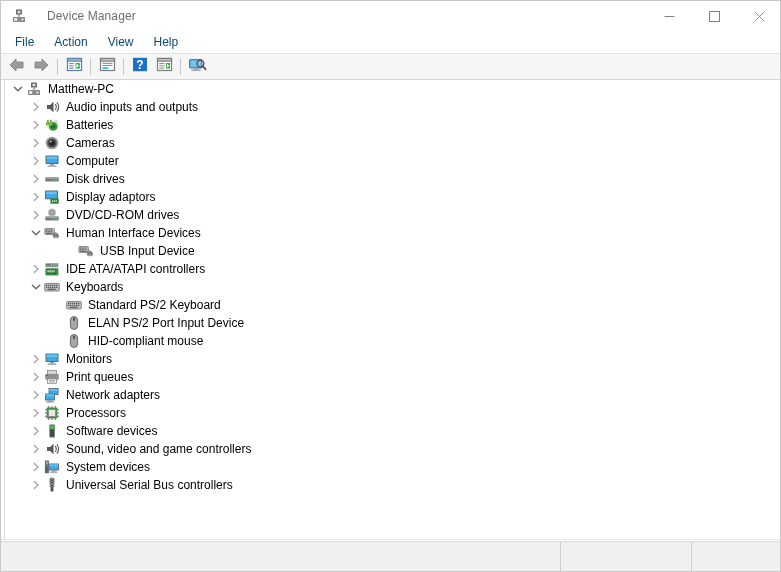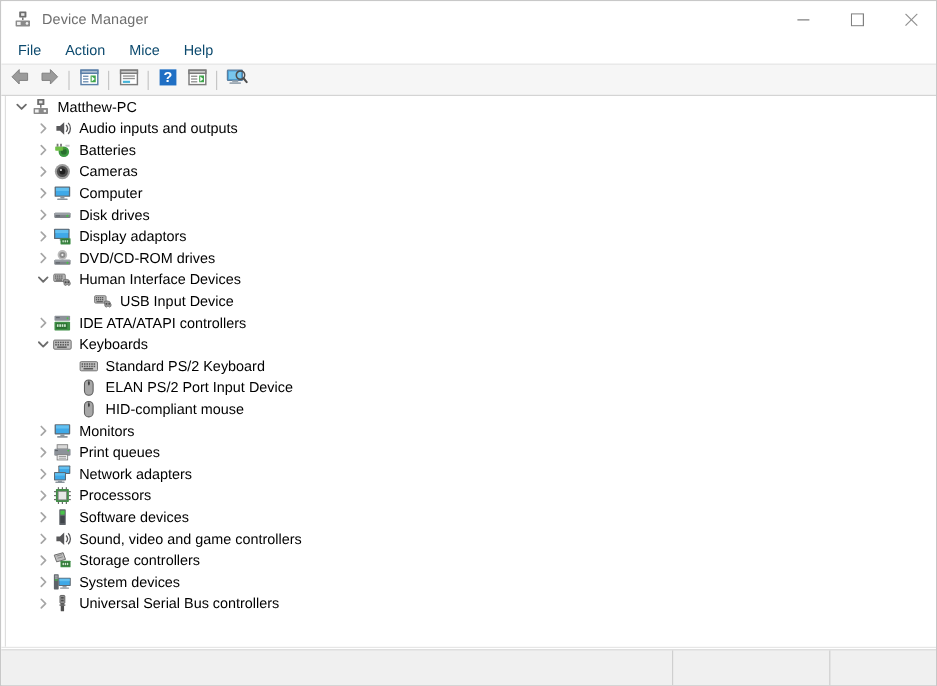--- a/index.html
+++ b/index.html
@@ -22,20 +22,21 @@
   }
 
   
   .titlebar {
     position: absolute;
     left: 0; top: 0;
     width: 781px; height: 30px;
     background: #ffffff;
     display: flex;
     align-items: center;
+    gap: 12px;
   }
   .title-icon {
     width: 16px; height: 16px;
     margin-left: 10px;
     margin-right: 8px;
     position: relative;
     flex: 0 0 auto;
   }
   .title-text {
     font-size: 12px;
@@ -216,21 +217,21 @@
             <line x1="0.6" y1="0.6" x2="10.4" y2="10.4" stroke="#909090" stroke-width="1"></line>
             <line x1="10.4" y1="0.6" x2="0.6" y2="10.4" stroke="#909090" stroke-width="1"></line>
           </svg>
       </button>
     </div>
   </div>
 
   <div class="menubar">
     <div class="menu-item">File</div>
     <div class="menu-item">Action</div>
-    <div class="menu-item">Mice</div>
+    <div class="menu-item">View</div>
     <div class="menu-item">Help</div>
   </div>
 
   <div class="toolbar">
 
     <div class="tb-btn">
       <span>
         <svg width="18" height="16" viewBox="0 0 18 16">
           <path d="M8 2 L2 8 L8 14 L8 11 L15 11 L15 5 L8 5 Z" fill="#9b9b9b" stroke="#7d7d7d" stroke-width="0.8" stroke-linejoin="round"></path>
         </svg>
@@ -667,38 +668,20 @@
           </svg></span>
         <span class="node-label">Sound, video and game controllers</span>
       </div>
       <div class="tree-row" style="padding-left:22px">
         <span class="chev">
           <svg width="10" height="10" viewBox="0 0 10 10">
             <path d="M3.4 1.4 L7 5 L3.4 8.6" fill="none" stroke="#a6a6a6" stroke-width="1.4" stroke-linecap="round" stroke-linejoin="round"></path>
           </svg>
         </span>
         <span class="node-icon"><svg width="16" height="16" viewBox="0 0 16 16">
-            <path d="M1.2 3.6 L8.6 1.6 L10.6 7.2 L3.2 9.2 Z" fill="#bfbfbf" stroke="#6a6a6a" stroke-width="0.8"></path>
-            <path d="M3.2 4.4 L7.6 3.2" stroke="#7e7e7e" stroke-width="0.7"></path>
-            <path d="M4 6.2 L8.4 5" stroke="#7e7e7e" stroke-width="0.7"></path>
-            <rect x="6.4" y="8.2" width="8.4" height="5.6" rx="0.5" fill="#3f8f46"></rect>
-            <rect x="7.4" y="9.3" width="6.4" height="3.4" fill="#2a6e30"></rect>
-            <rect x="8.1" y="10" width="1.2" height="2" fill="#cfe8d0"></rect>
-            <rect x="9.9" y="10" width="1.2" height="2" fill="#cfe8d0"></rect>
-            <rect x="11.7" y="10" width="1.2" height="2" fill="#cfe8d0"></rect>
-          </svg></span>
-        <span class="node-label">Storage controllers</span>
-      </div>
-      <div class="tree-row" style="padding-left:22px">
-        <span class="chev">
-          <svg width="10" height="10" viewBox="0 0 10 10">
-            <path d="M3.4 1.4 L7 5 L3.4 8.6" fill="none" stroke="#a6a6a6" stroke-width="1.4" stroke-linecap="round" stroke-linejoin="round"></path>
-          </svg>
-        </span>
-        <span class="node-icon"><svg width="16" height="16" viewBox="0 0 16 16">
             <rect x="0.9" y="1.6" width="4" height="12.6" rx="0.5" fill="#5e6369"></rect>
             <rect x="1.7" y="2.6" width="2.4" height="1" fill="#b9bdc1"></rect>
             <rect x="1.7" y="4.2" width="2.4" height="1" fill="#b9bdc1"></rect>
             <rect x="1.7" y="5.8" width="2.4" height="1" fill="#49c24a"></rect>
             <rect x="4.6" y="4.4" width="10.4" height="7" rx="0.6" fill="#5f6b75"></rect>
             <rect x="5.5" y="5.3" width="8.6" height="5.2" fill="#3fa9e8"></rect>
             <rect x="5.5" y="5.3" width="8.6" height="2" fill="#63c0f0"></rect>
             <rect x="8.1" y="11.4" width="3.4" height="1.2" fill="#8a949c"></rect>
             <rect x="6" y="12.5" width="7.6" height="1.2" rx="0.4" fill="#8a949c"></rect>
           </svg></span>

